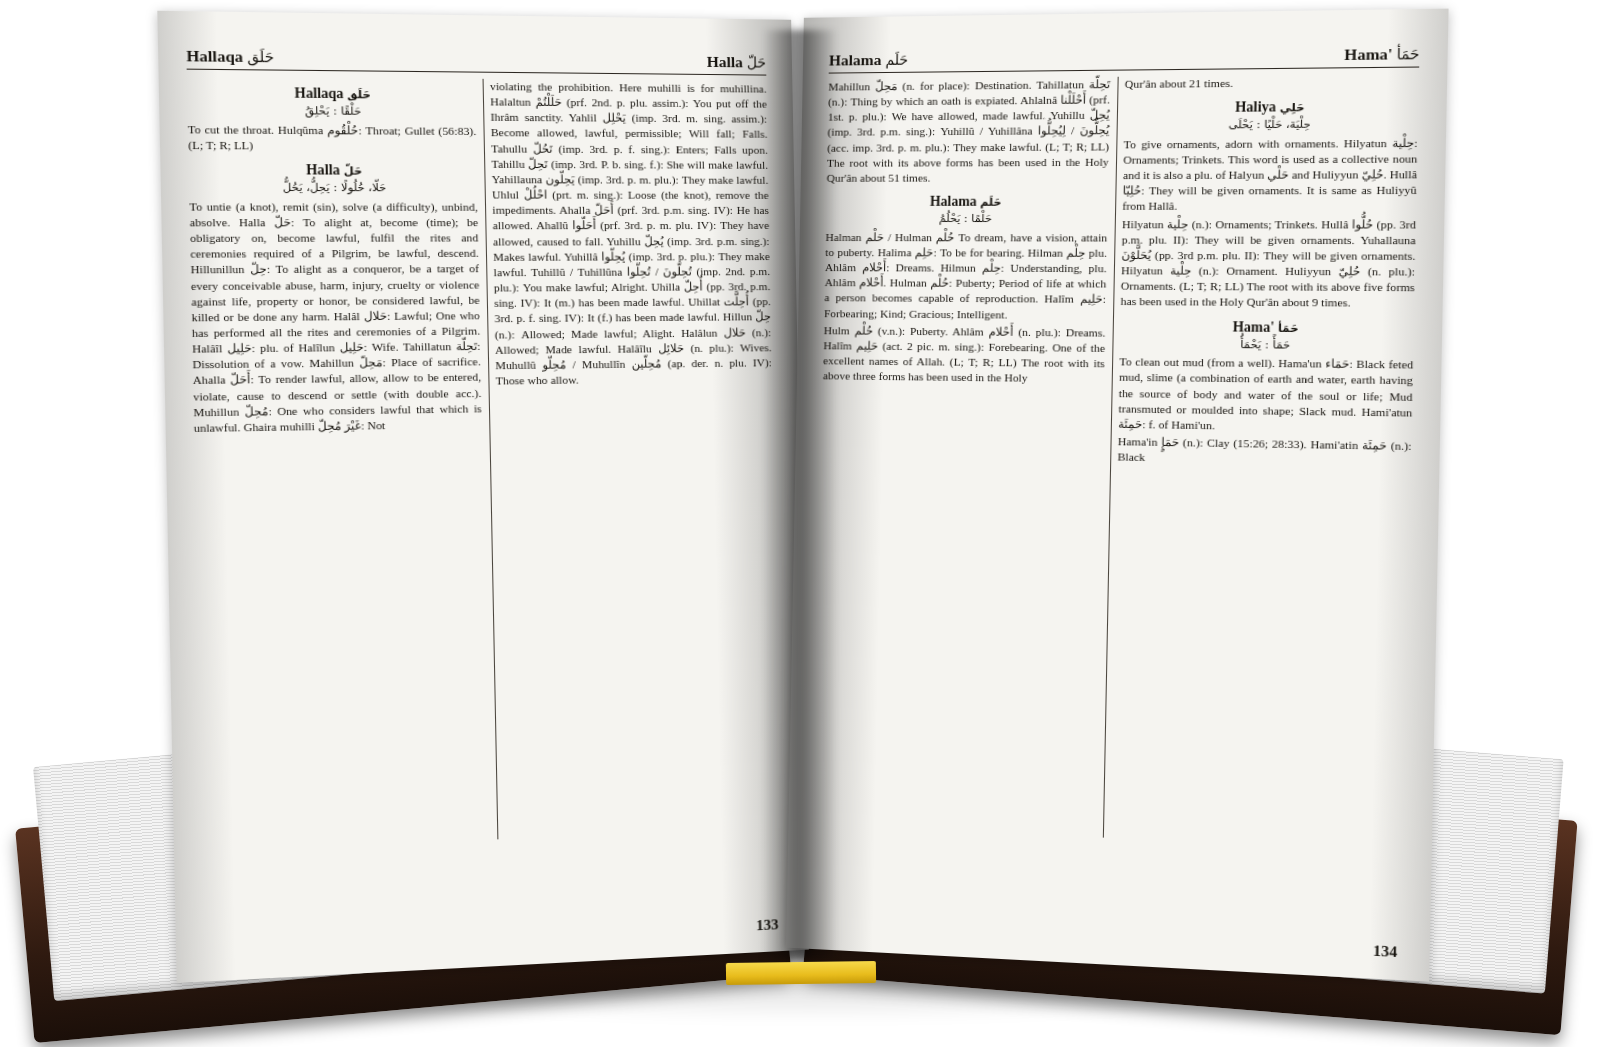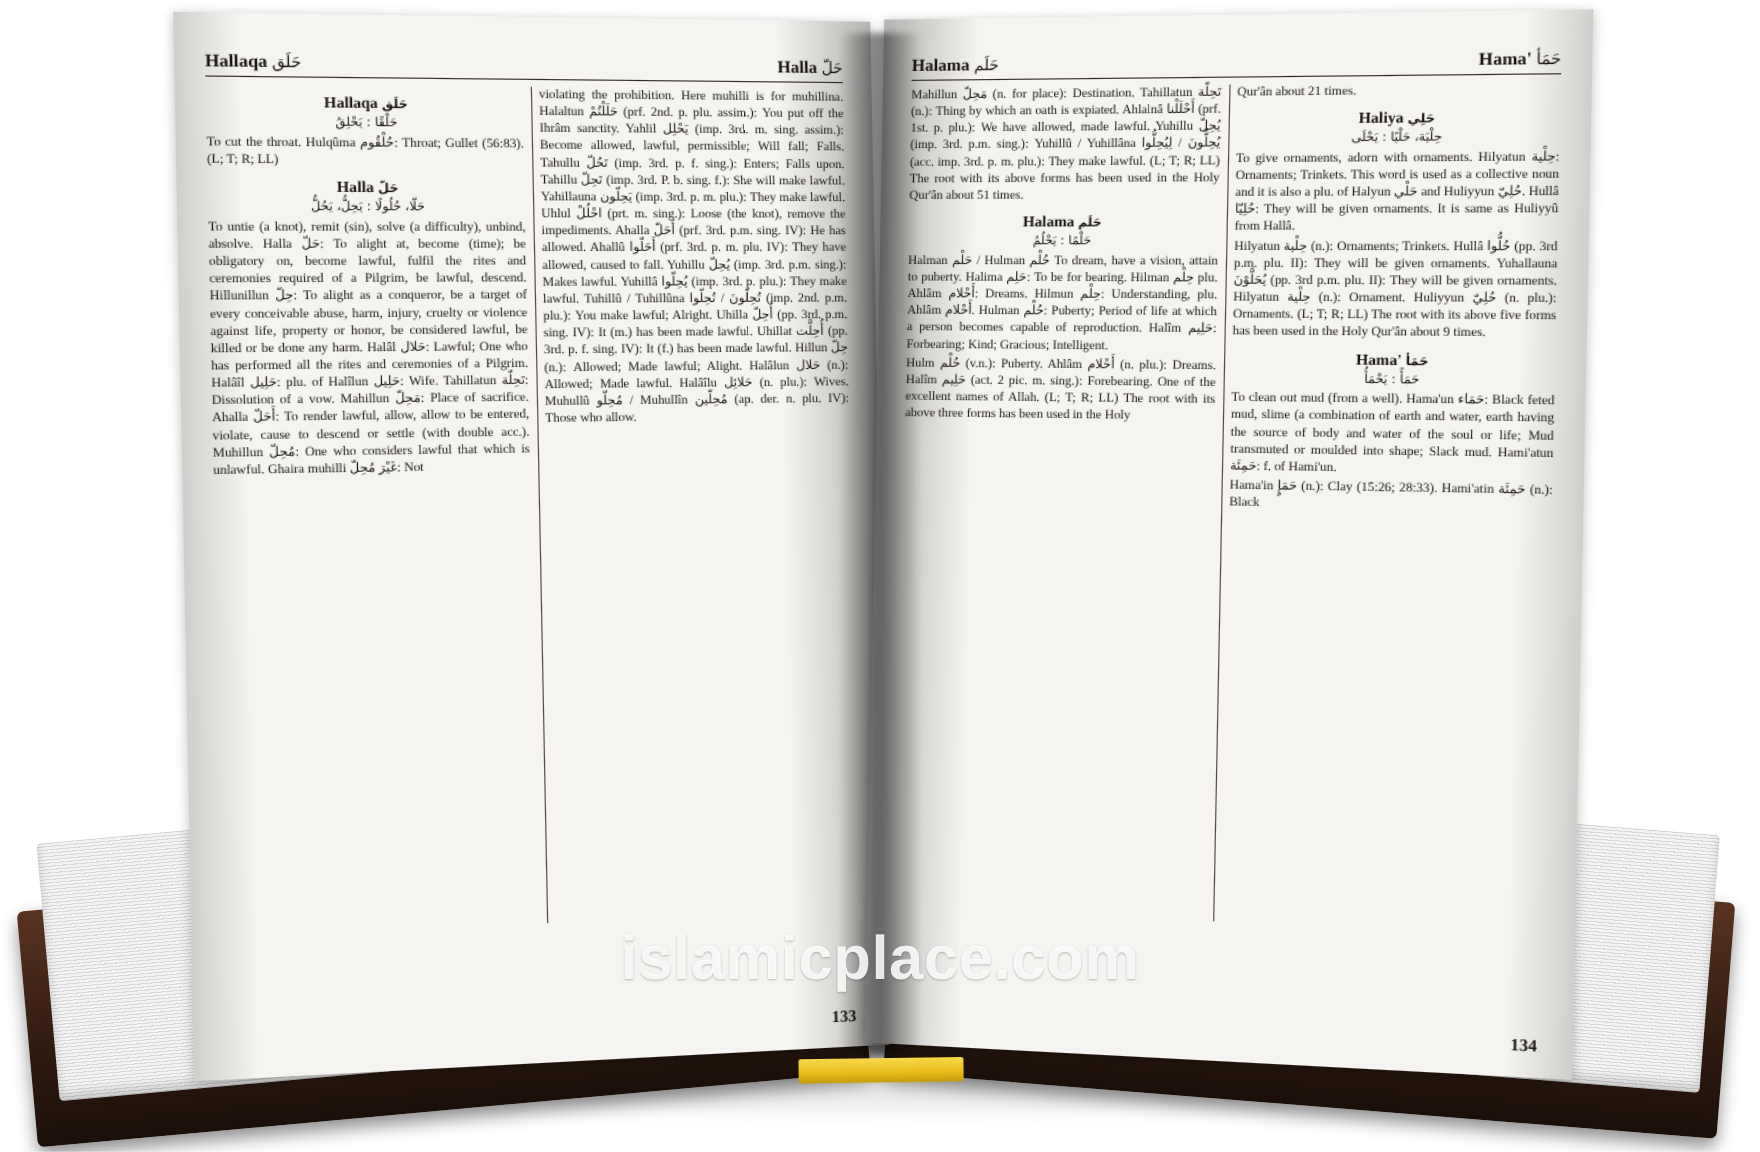--- a/index.html
+++ b/index.html
@@ -309,14 +309,13 @@
         </div>
       </div>
 
       <div class="folio folio-right">134</div>
     </div>
   </div>
 
   <div class="gutter"></div>
   <div class="ribbon"></div>
 
-  <div class="watermark">islamicplace.com</div>
 </div>
 
 </body></html>

